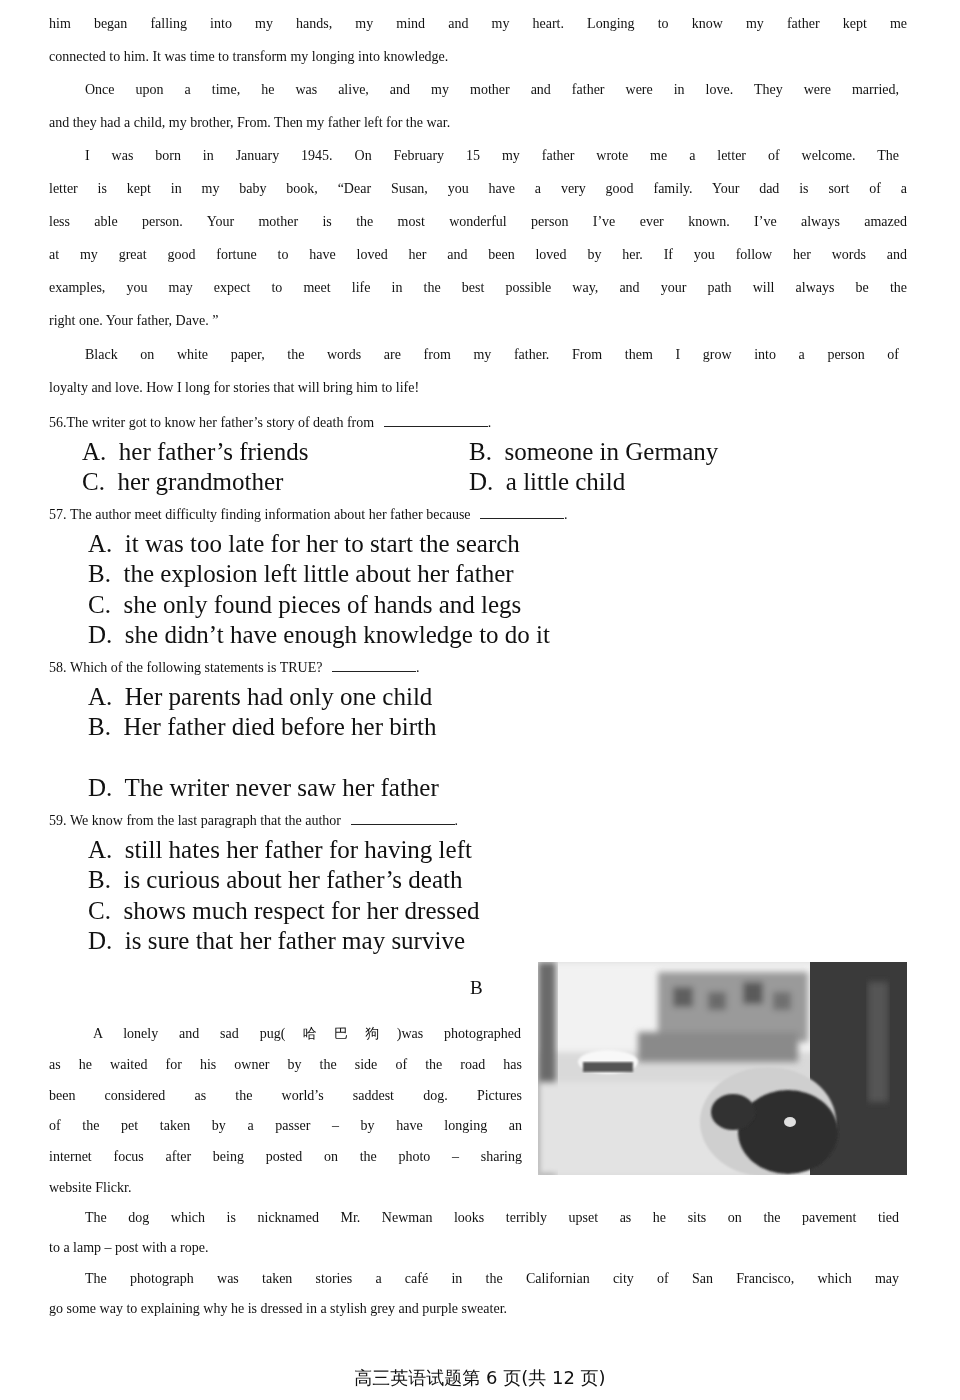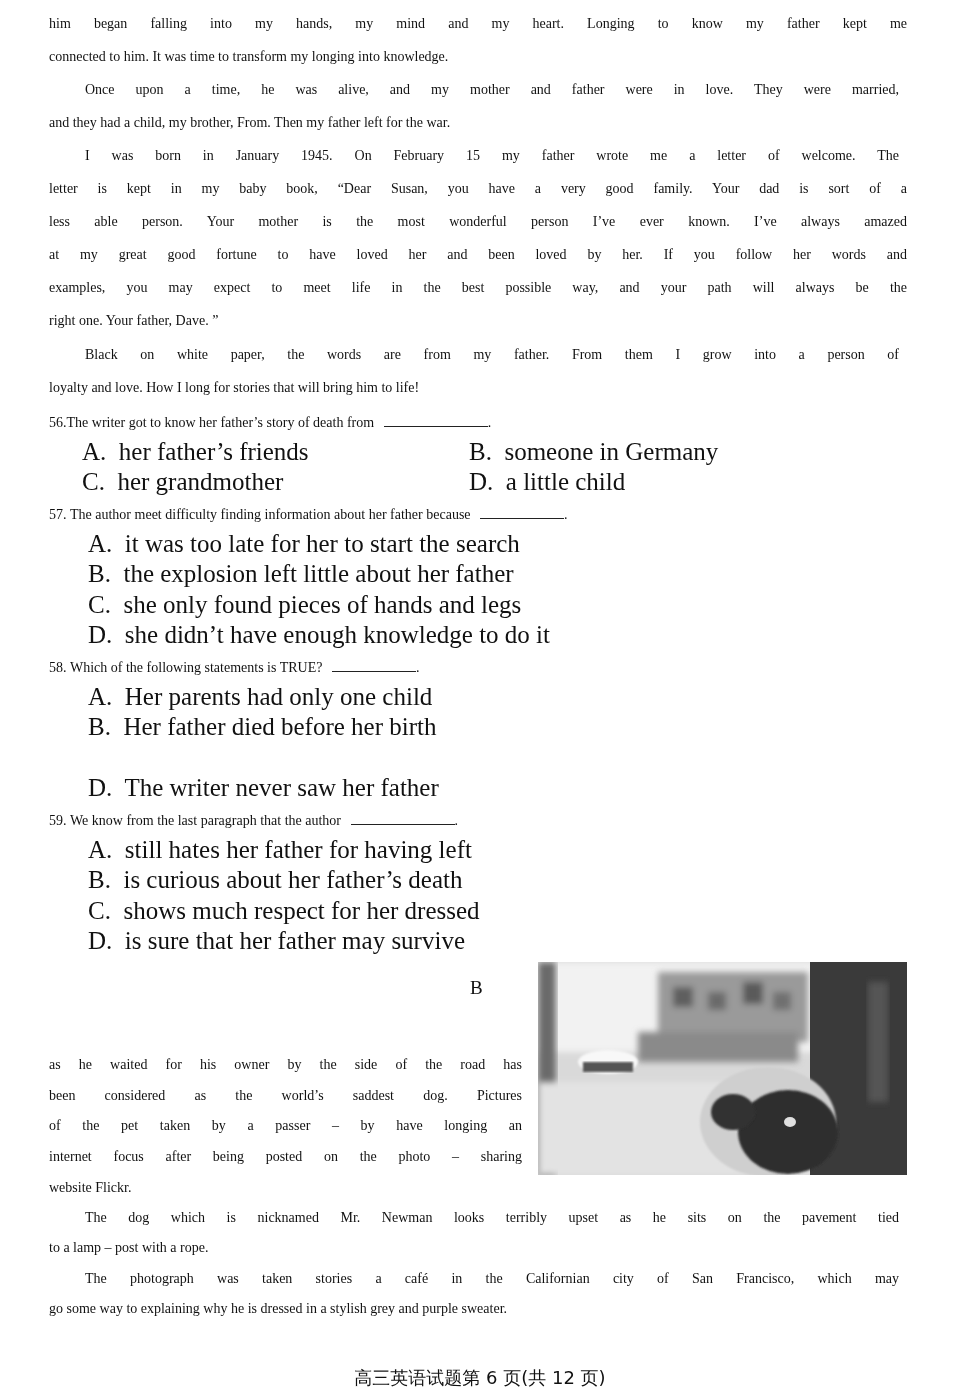--- a/index.html
+++ b/index.html
@@ -107,20 +107,21 @@
       <rect x="272" y="0" width="97" height="213" fill="#3a3a3a"></rect>
       <rect x="330" y="20" width="20" height="120" fill="#555" filter="url(#blur3)"></rect>
 
       <ellipse cx="230" cy="160" rx="68" ry="55" fill="#cfcfcf" filter="url(#blur1)"></ellipse>
       <ellipse cx="250" cy="170" rx="50" ry="42" fill="#2e2e2e" filter="url(#blur1)"></ellipse>
       <ellipse cx="195" cy="150" rx="22" ry="18" fill="#333" filter="url(#blur1)"></ellipse>
       <ellipse cx="252" cy="160" rx="6" ry="5" fill="#e0e0e0"></ellipse>
     </svg>
   </div>
 
+  <div class="line bjust" style="left:93px; width:428px; top:1023px;">A lonely and sad pug(哈巴狗)was photographed</div>
   <div class="line bjust" style="top:1054px;">as he waited for his owner by the side of the road has</div>
   <div class="line bjust" style="top:1085px;">been considered as the world’s saddest dog. Pictures</div>
   <div class="line bjust" style="top:1115px;">of the pet taken by a passer – by have longing an</div>
   <div class="line bjust" style="top:1146px;">internet focus after being posted on the photo – sharing</div>
   <div class="line" style="top:1177px;">website Flickr.</div>
   <div class="line indent just" style="top:1207px;">The dog which is nicknamed Mr. Newman looks terribly upset as he sits on the pavement tied</div>
   <div class="line" style="top:1237px;">to a lamp – post with a rope.</div>
   <div class="line indent just" style="top:1268px;">The photograph was taken stories a café in the Californian city of San Francisco, which may</div>
   <div class="line" style="top:1298px;">go some way to explaining why he is dressed in a stylish grey and purple sweater.</div>
 

